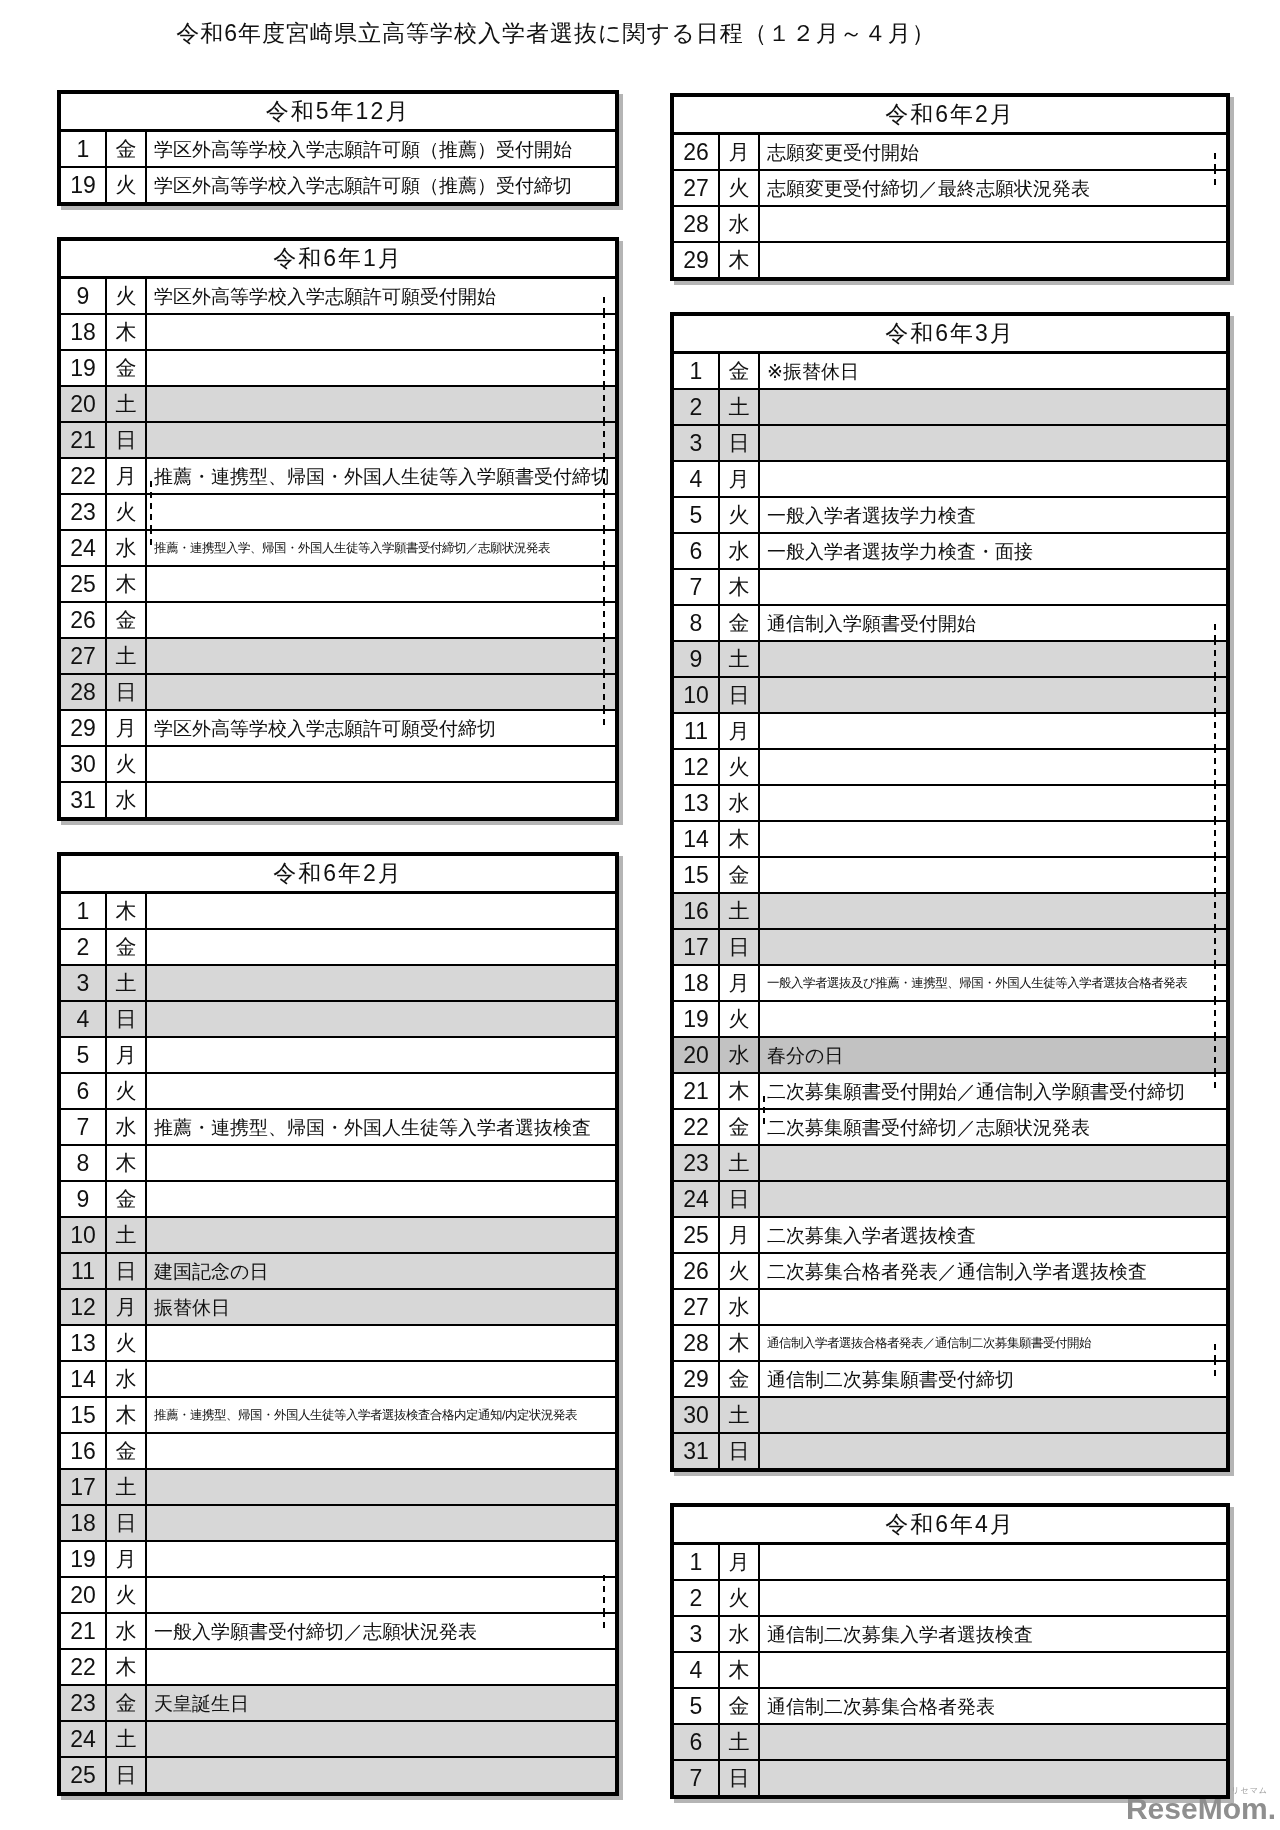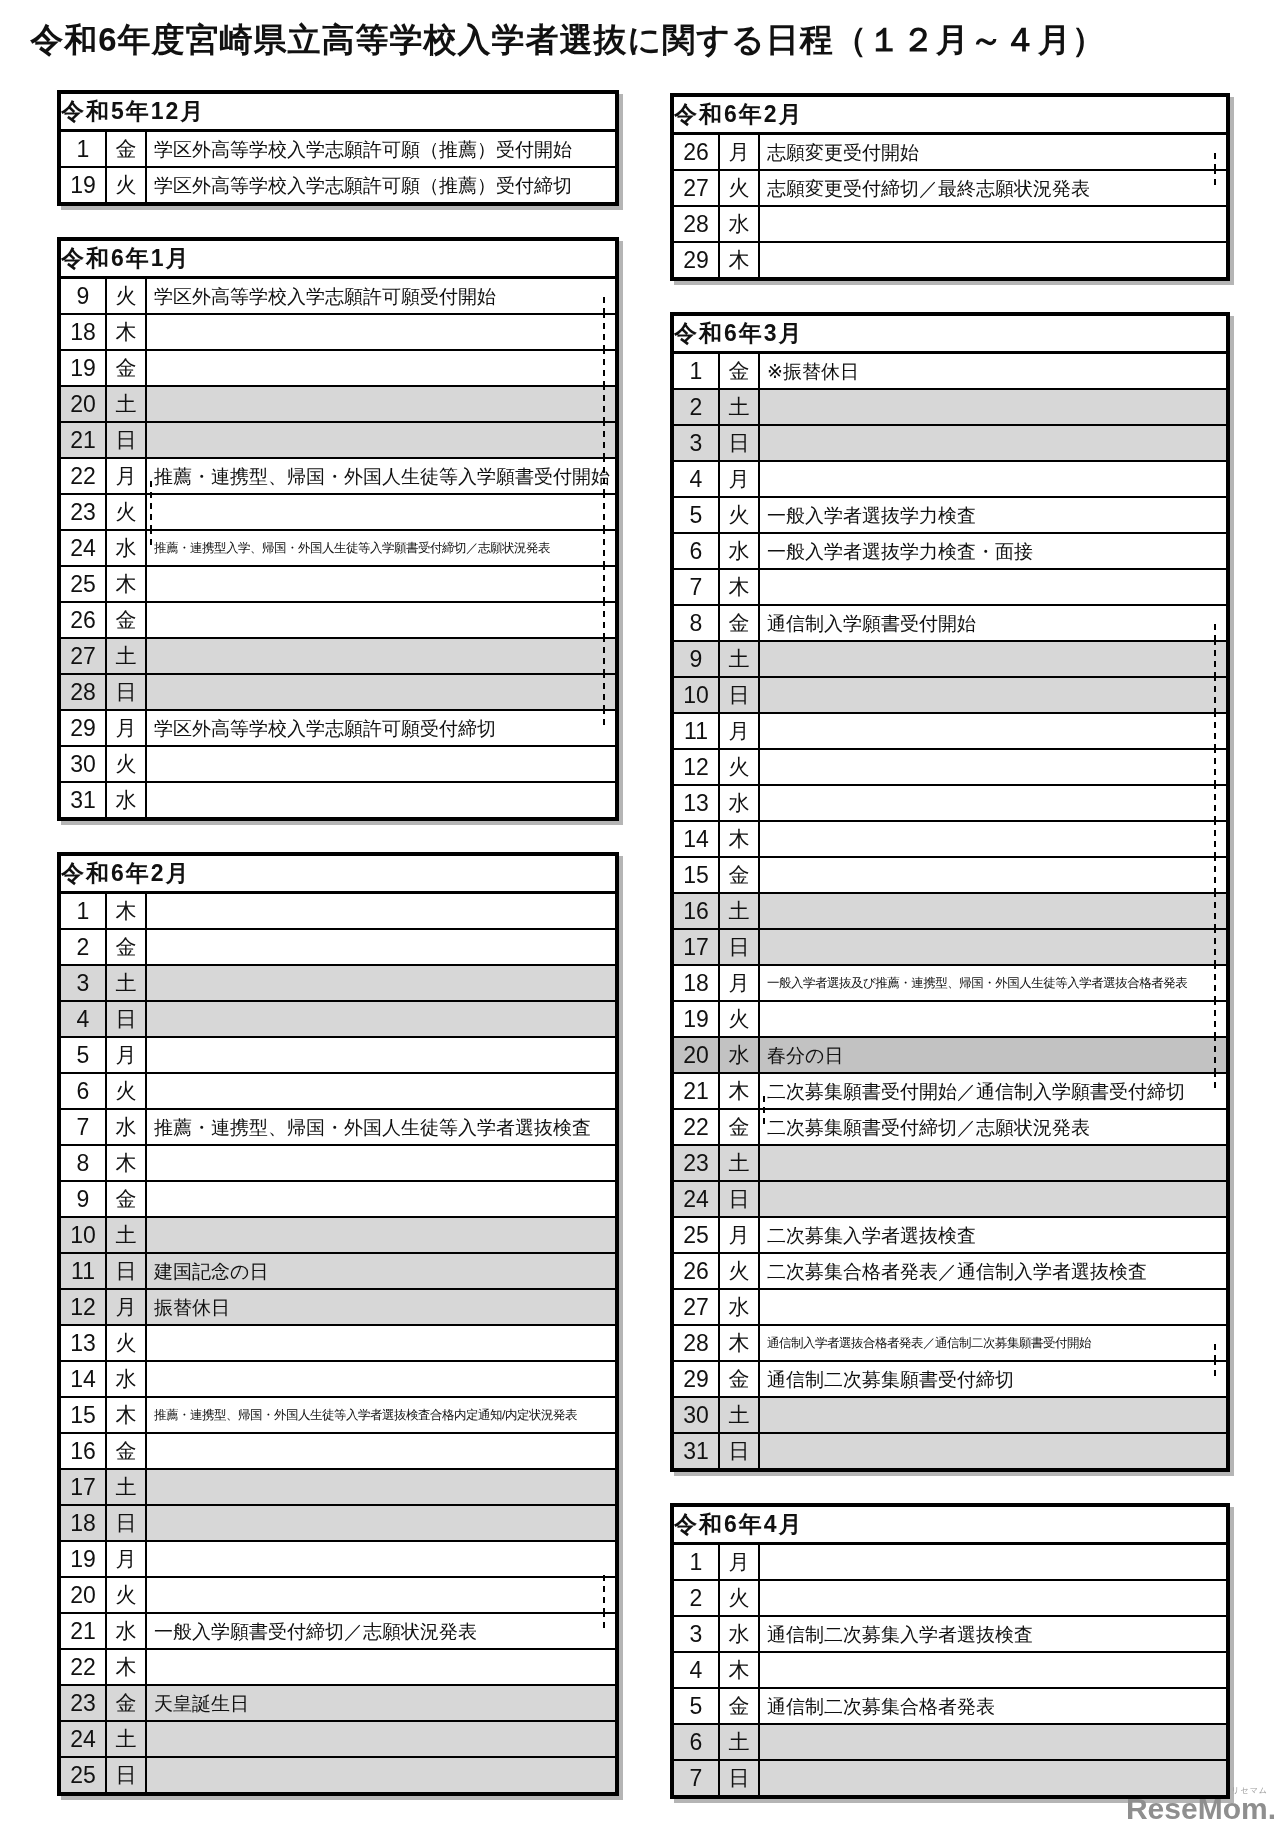--- a/index.html
+++ b/index.html
@@ -2,34 +2,34 @@
 <html><head>
 <meta charset="utf-8">
 <style>
   html,body{margin:0;padding:0;}
   body{
     width:1280px;height:1830px;position:relative;background:#ffffff;
     font-family:"Liberation Sans","DejaVu Sans",sans-serif;color:#111;
     overflow:hidden;
   }
   .page-title{
-    position:absolute;top:18px;left:16px;width:1104px;margin:0;
-    text-align:center;font-size:33px;font-weight:700;letter-spacing:1px;
+    position:absolute;top:18px;left:4px;width:1104px;margin:0;
+    text-align:center;font-size:23px;font-weight:400;letter-spacing:1px;
   }
   .col{position:absolute;}
   #col-left{left:57px;top:90px;width:562px;}
   #col-right{left:670px;top:93px;width:560px;}
   .cal-table{
     box-sizing:border-box;width:100%;
     border:4px solid #000;background:#fff;margin-bottom:31px;
     box-shadow:4px 4px 0 #b5b5b5;
   }
   .cal-header{
     height:35px;line-height:35px;border-bottom:3px solid #000;
-    text-align:left;font-size:23px;font-weight:700;letter-spacing:2px;
+    text-align:center;font-size:23px;font-weight:400;letter-spacing:2px;
     background:#fff;
   }
   .cal-row{display:flex;height:34px;position:relative;background:#fff;}
   .cal-row + .cal-row{border-top:2px solid #000;}
   .cal-row.bg-weekend{background:#d7d7d7;}
   .cal-row.bg-holiday{background:#c2c2c2;}
   .cell{display:flex;align-items:center;justify-content:center;box-sizing:border-box;}
   .cell-day{width:46px;border-right:2px solid #000;font-size:23px;}
   .cell-wd{width:40px;border-right:2px solid #000;font-size:21px;}
   .cell-ev{flex:1;justify-content:flex-start;padding-left:7px;position:relative;overflow:visible;}
@@ -108,21 +108,21 @@
         <div class="cell cell-day">21</div>
         <div class="cell cell-wd">日</div>
         <div class="cell cell-ev">
           <div class="dash dash-r" style="top: -8%; height: 116%;"></div>
         </div>
       </div>
       <div class="cal-row">
         <div class="cell cell-day">22</div>
         <div class="cell cell-wd">月</div>
         <div class="cell cell-ev">
-          <div class="ev-text">推薦・連携型、帰国・外国人生徒等入学願書受付開始</div>
+          <div class="ev-text">推薦・連携型、帰国・外国人生徒等入学願書受付締切</div>
           <div class="dash dash-r" style="top: -8%; height: 116%;"></div>
           <div class="dash dash-l" style="top: 65%; height: 43%;"></div>
         </div>
       </div>
       <div class="cal-row">
         <div class="cell cell-day">23</div>
         <div class="cell cell-wd">火</div>
         <div class="cell cell-ev">
           <div class="dash dash-r" style="top: -8%; height: 116%;"></div>
           <div class="dash dash-l" style="top: -8%; height: 116%;"></div>

